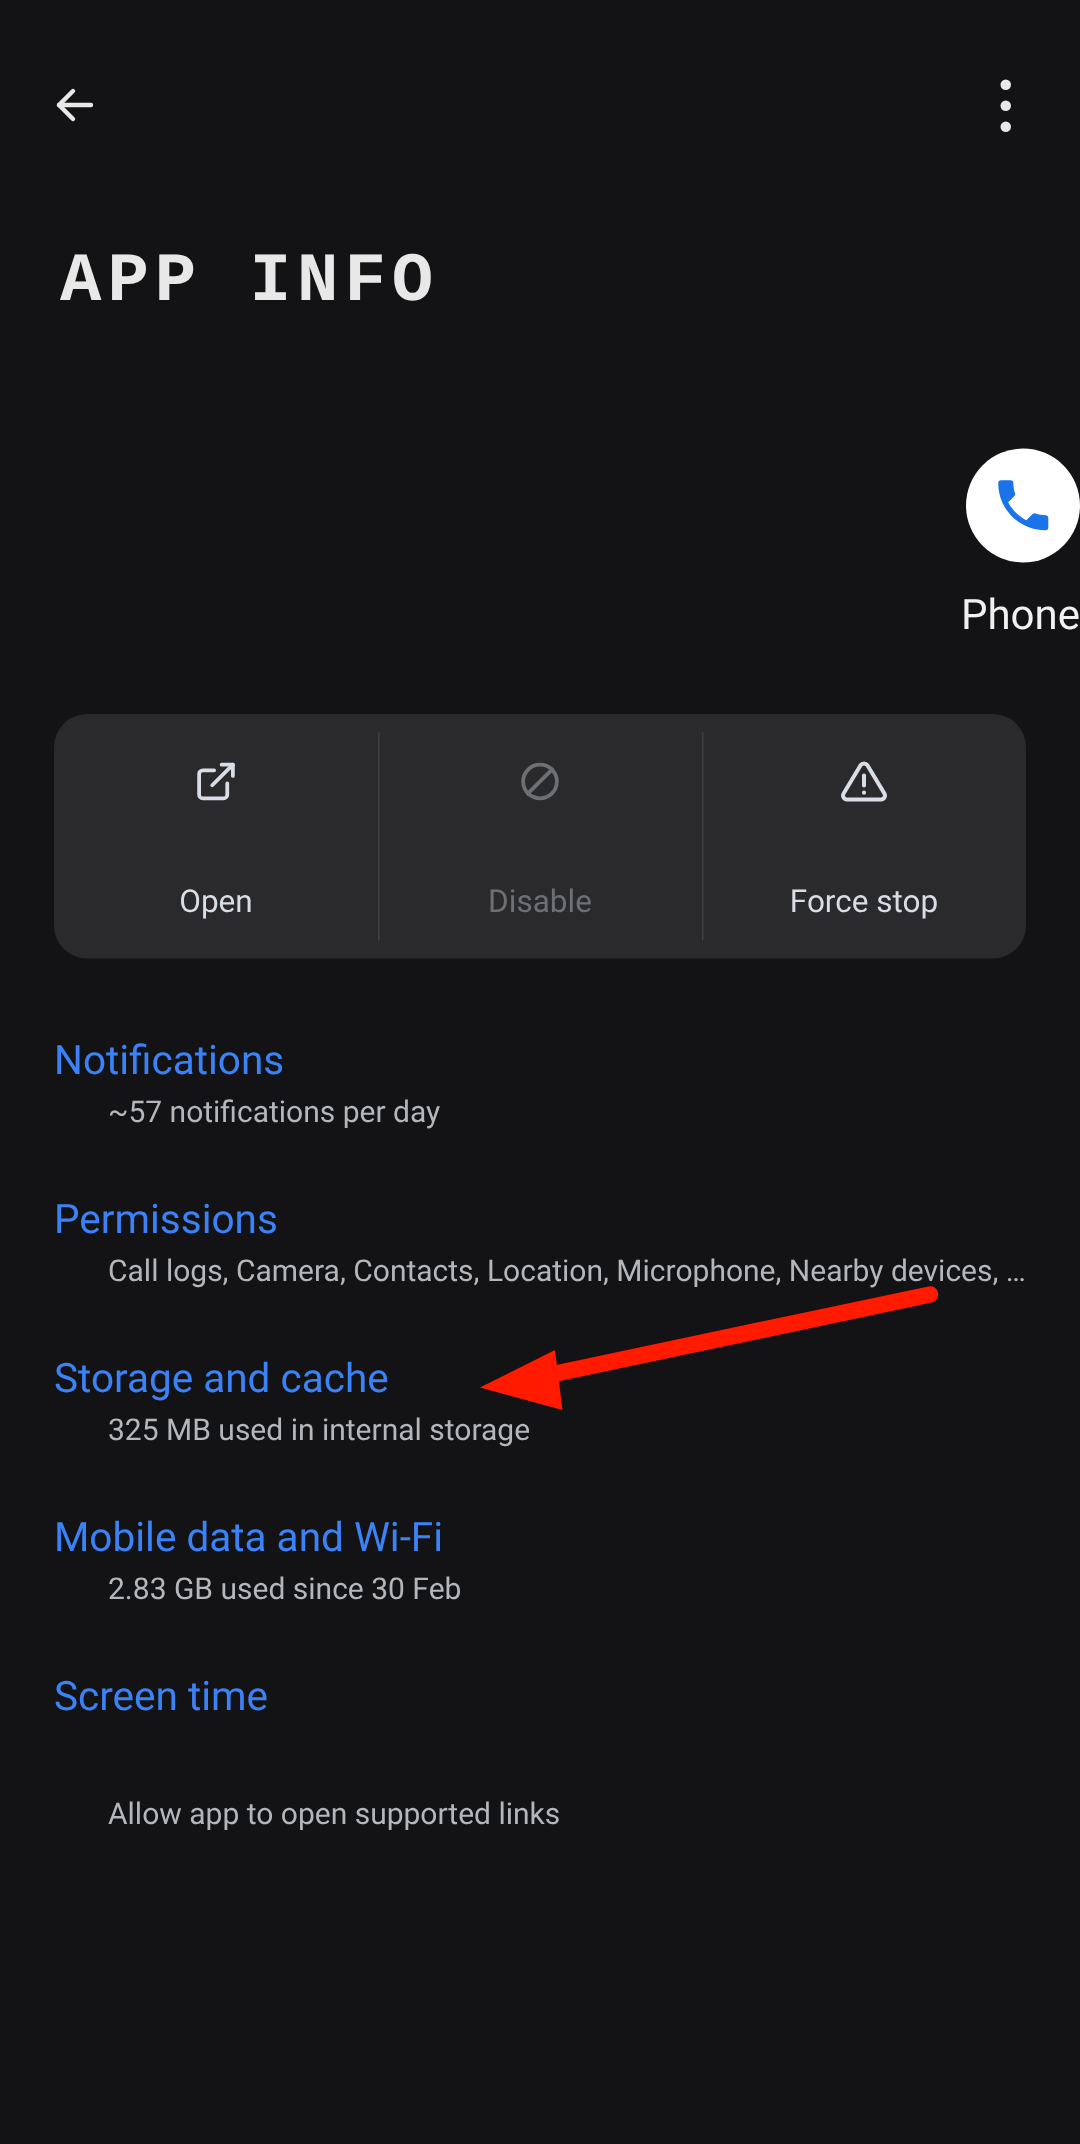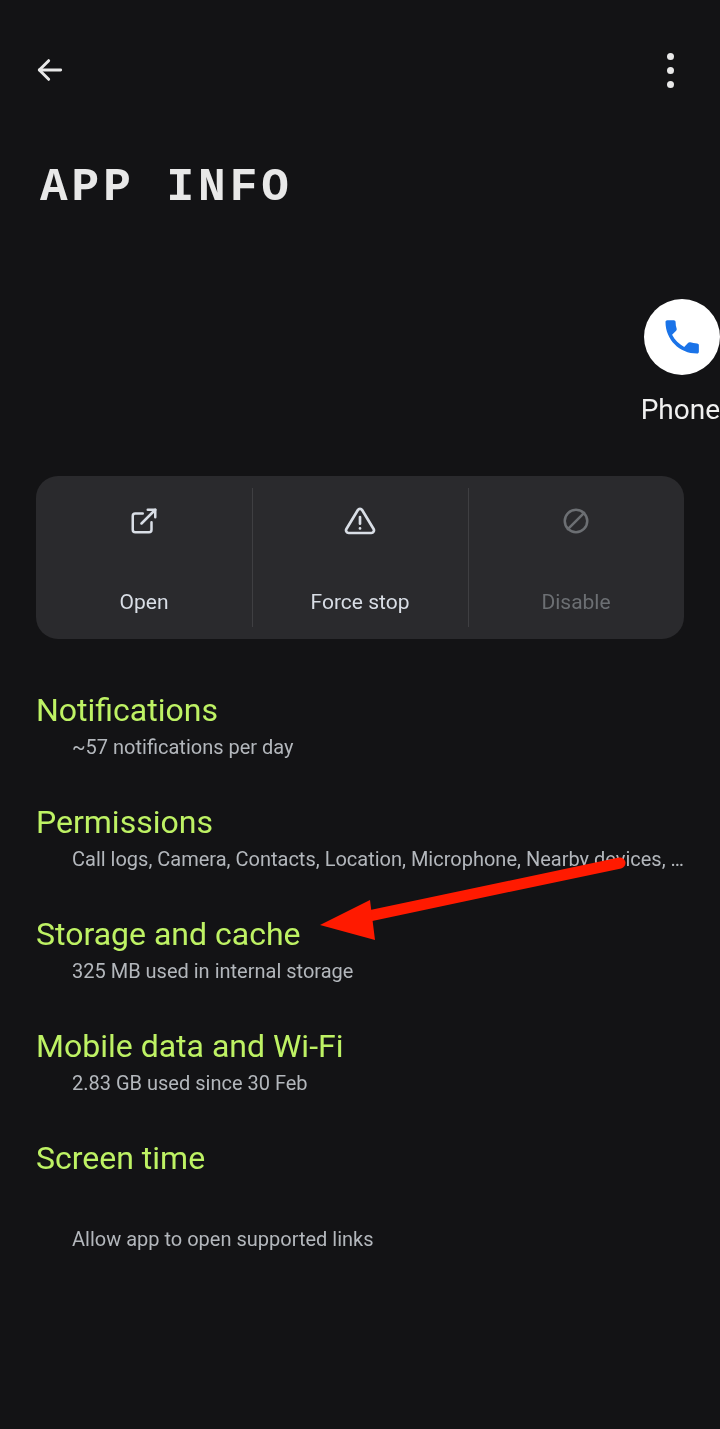--- a/index.html
+++ b/index.html
@@ -120,22 +120,22 @@
   }
   .settings-list {
     margin-top: 30px;
     padding: 0 36px;
   }
   .item {
     padding: 22px 0;
     cursor: pointer;
   }
   .item .title {
-    font-size: 32px;
-    color: #bef264;
+    font-size: 27px;
+    color: #3b82f6;
   }
   .item .sub {
     margin-top: 6px;
     font-size: 20px;
     color: #b3b7bc;
     white-space: nowrap;
     overflow: hidden;
     text-overflow: ellipsis;
     margin-left: 36px;
   }
@@ -180,39 +180,39 @@
   <div class="action-btn">
     <div class="icn">
       <svg width="30" height="30" viewBox="0 0 24 24" fill="none" stroke="#d9dee6" stroke-width="2" stroke-linecap="round" stroke-linejoin="round">
         <path d="M18 13v6a2 2 0 0 1-2 2H5a2 2 0 0 1-2-2V8a2 2 0 0 1 2-2h6"></path>
         <polyline points="15 3 21 3 21 9"></polyline>
         <line x1="10" y1="14" x2="21" y2="3"></line>
       </svg>
     </div>
     <div class="lbl">Open</div>
   </div>
+  <div class="action-btn disabled">
+    <div class="icn">
+      <svg width="30" height="30" viewBox="0 0 24 24" fill="none" stroke="#6c6f73" stroke-width="2" stroke-linecap="round" stroke-linejoin="round">
+        <circle cx="12" cy="12" r="9"></circle>
+        <line x1="5.5" y1="18.5" x2="18.5" y2="5.5"></line>
+      </svg>
+    </div>
+    <div class="lbl">Disable</div>
+  </div>
   <div class="action-btn">
     <div class="icn">
       <svg width="32" height="32" viewBox="0 0 24 24" fill="none" stroke="#d9dee6" stroke-width="2" stroke-linecap="round" stroke-linejoin="round">
         <path d="M10.3 3.9 1.8 18a2 2 0 0 0 1.7 3h17a2 2 0 0 0 1.7-3L13.7 3.9a2 2 0 0 0-3.4 0z"></path>
         <line x1="12" y1="9" x2="12" y2="14"></line>
         <line x1="12" y1="17.5" x2="12" y2="17.6"></line>
       </svg>
     </div>
     <div class="lbl">Force stop</div>
   </div>
-  <div class="action-btn disabled">
-    <div class="icn">
-      <svg width="30" height="30" viewBox="0 0 24 24" fill="none" stroke="#6c6f73" stroke-width="2" stroke-linecap="round" stroke-linejoin="round">
-        <circle cx="12" cy="12" r="9"></circle>
-        <line x1="5.5" y1="18.5" x2="18.5" y2="5.5"></line>
-      </svg>
-    </div>
-    <div class="lbl">Disable</div>
-  </div>
 </div>
 
 <div class="settings-list">
   <div class="item">
     <div class="title">Notifications</div>
     <div class="sub">~57 notifications per day</div>
   </div>
   <div class="item">
     <div class="title">Permissions</div>
     <div class="sub">Call logs, Camera, Contacts, Location, Microphone, Nearby devices, Notifications</div>

